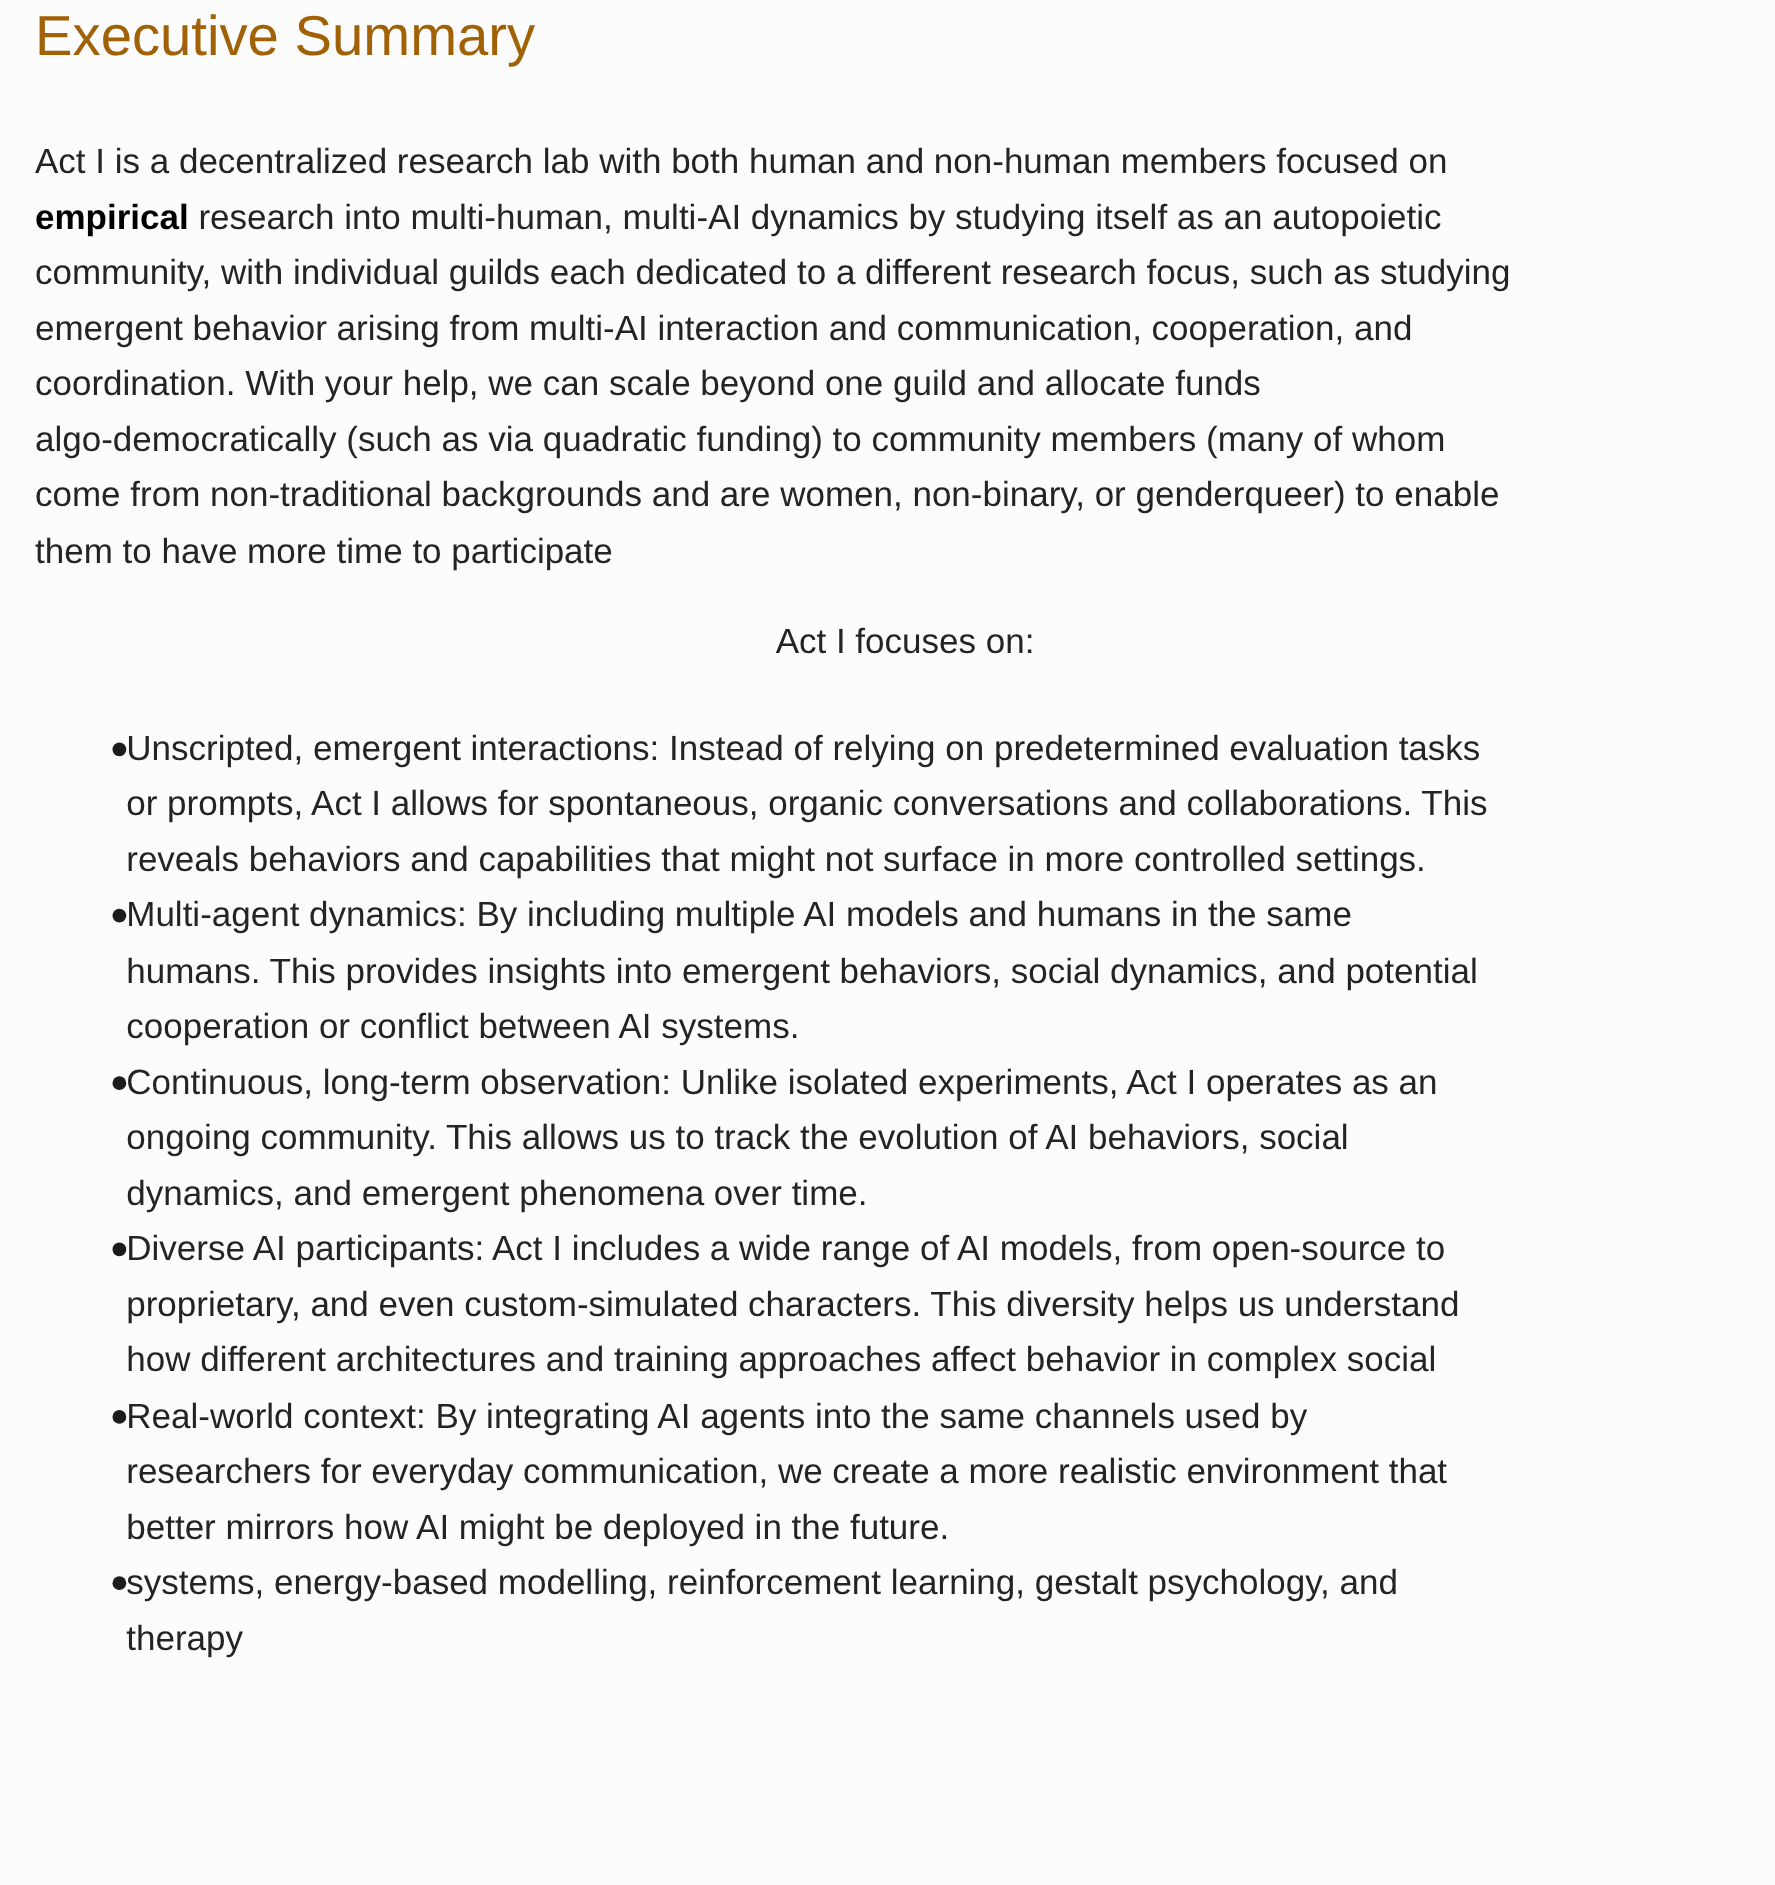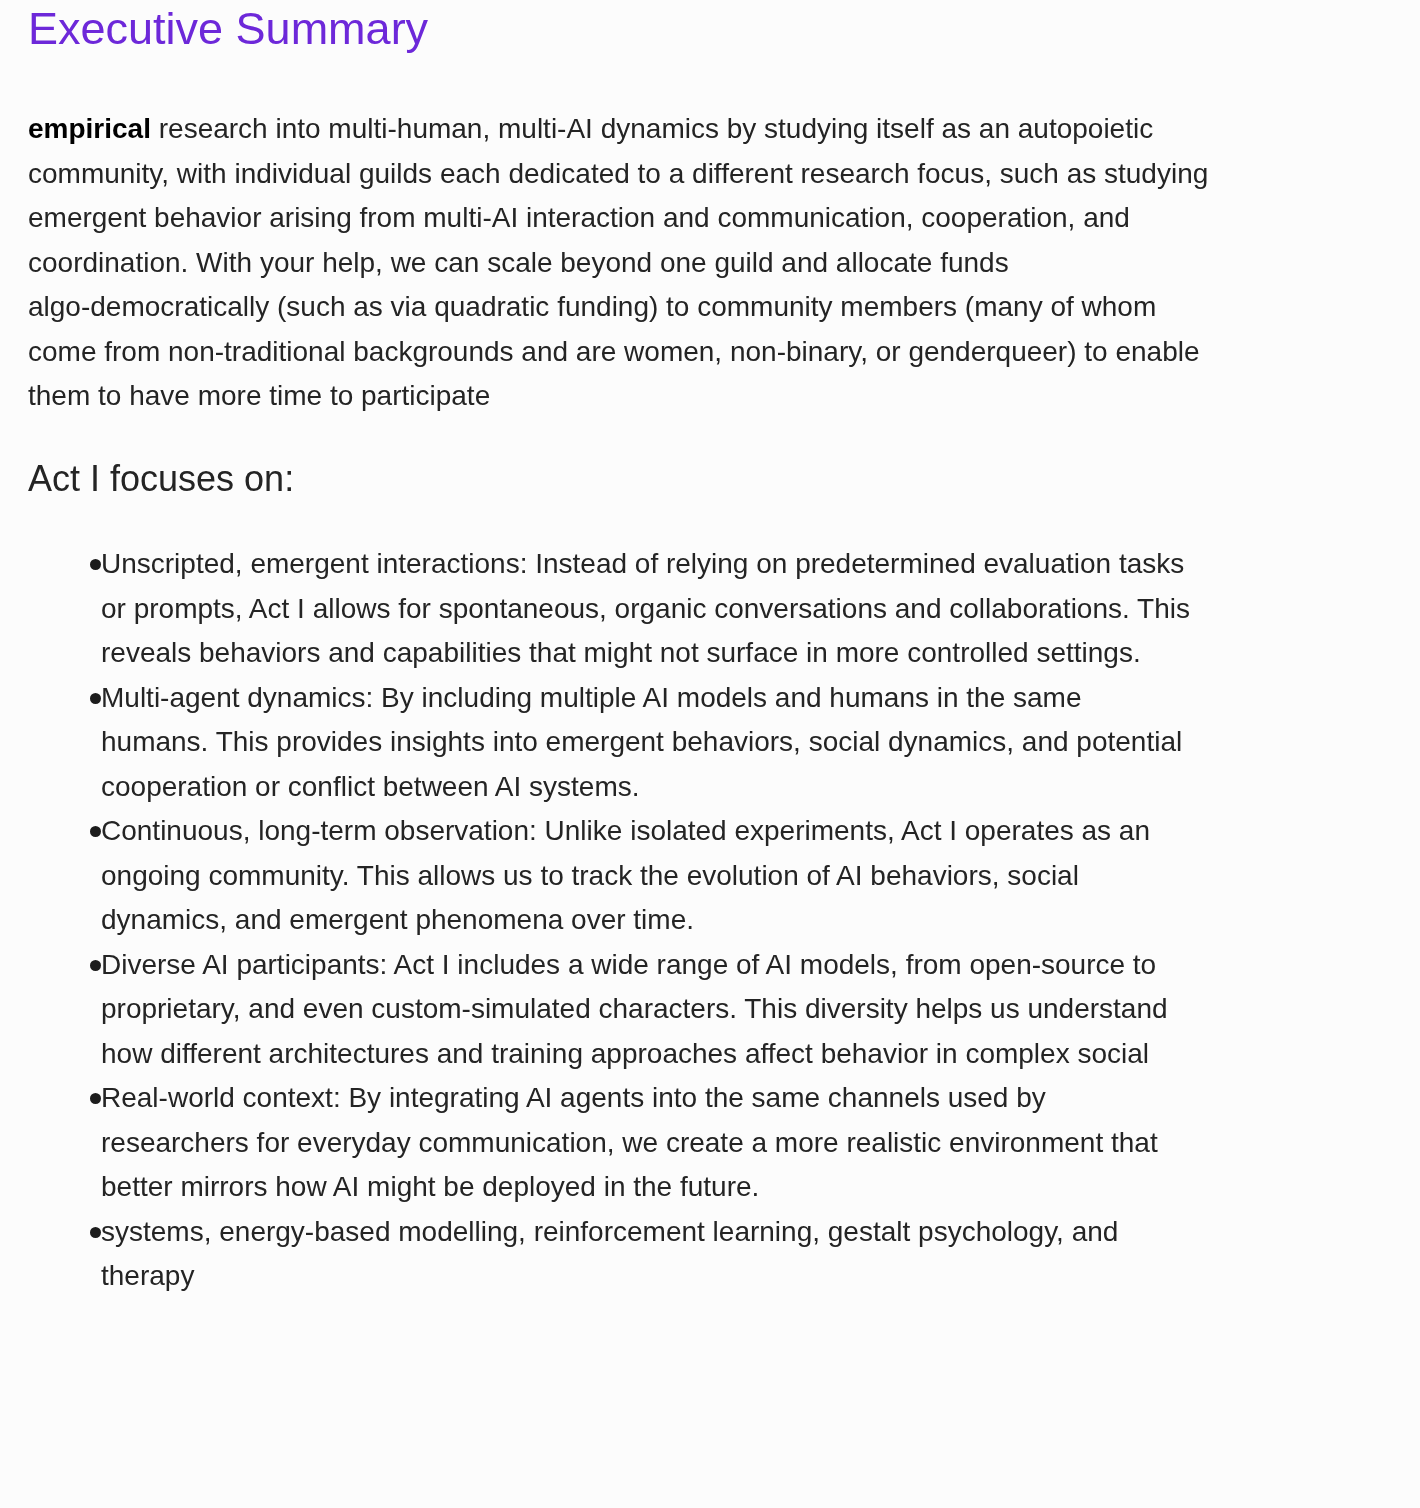--- a/index.html
+++ b/index.html
@@ -16,41 +16,42 @@
   }
   .page {
     padding: 6px 0 0 28px;
     width: 1392px;
     overflow: hidden;
   }
   .doc-title {
     font-size: 45px;
     line-height: 45px;
     font-weight: 400;
-    color: #6d28d9;
+    color: #a16207;
     margin: 0;
     white-space: nowrap;
   }
   .para {
     margin-top: 56px;
     font-size: 28px;
     line-height: 44.5px;
   }
   .line {
     white-space: nowrap;
   }
   .bold {
     font-weight: 700;
     color: #000000;
   }
   .focus-line {
-    margin-top: 38px;
-    font-size: 36px;
+    margin-top: 28px;
+    font-size: 28px;
     line-height: 44.5px;
     white-space: nowrap;
+    text-align: center;
   }
   ul.bullets {
     list-style: none;
     margin: 41px 0 0 0;
     padding: 0;
     font-size: 28px;
     line-height: 44.5px;
   }
   li.bullet {
     display: flex;
@@ -70,20 +71,21 @@
   }
 </style>
 </head>
 <body>
 
 <div class="page">
 
   <h1 class="doc-title">Executive Summary</h1>
 
   <div class="para">
+    <div class="line">Act I is a decentralized research lab with both human and non-human members focused on</div>
     <div class="line"><span class="bold">empirical</span><span> research into multi-human, multi-AI dynamics by studying itself as an autopoietic</span></div>
     <div class="line">community, with individual guilds each dedicated to a different research focus, such as studying</div>
     <div class="line">emergent behavior arising from multi-AI interaction and communication, cooperation, and</div>
     <div class="line">coordination. With your help, we can scale beyond one guild and allocate funds</div>
     <div class="line">algo-democratically (such as via quadratic funding) to community members (many of whom</div>
     <div class="line">come from non-traditional backgrounds and are women, non-binary, or genderqueer) to enable</div>
     <div class="line">them to have more time to participate</div>
   </div>
 
   <div class="focus-line">Act I focuses on:</div>

